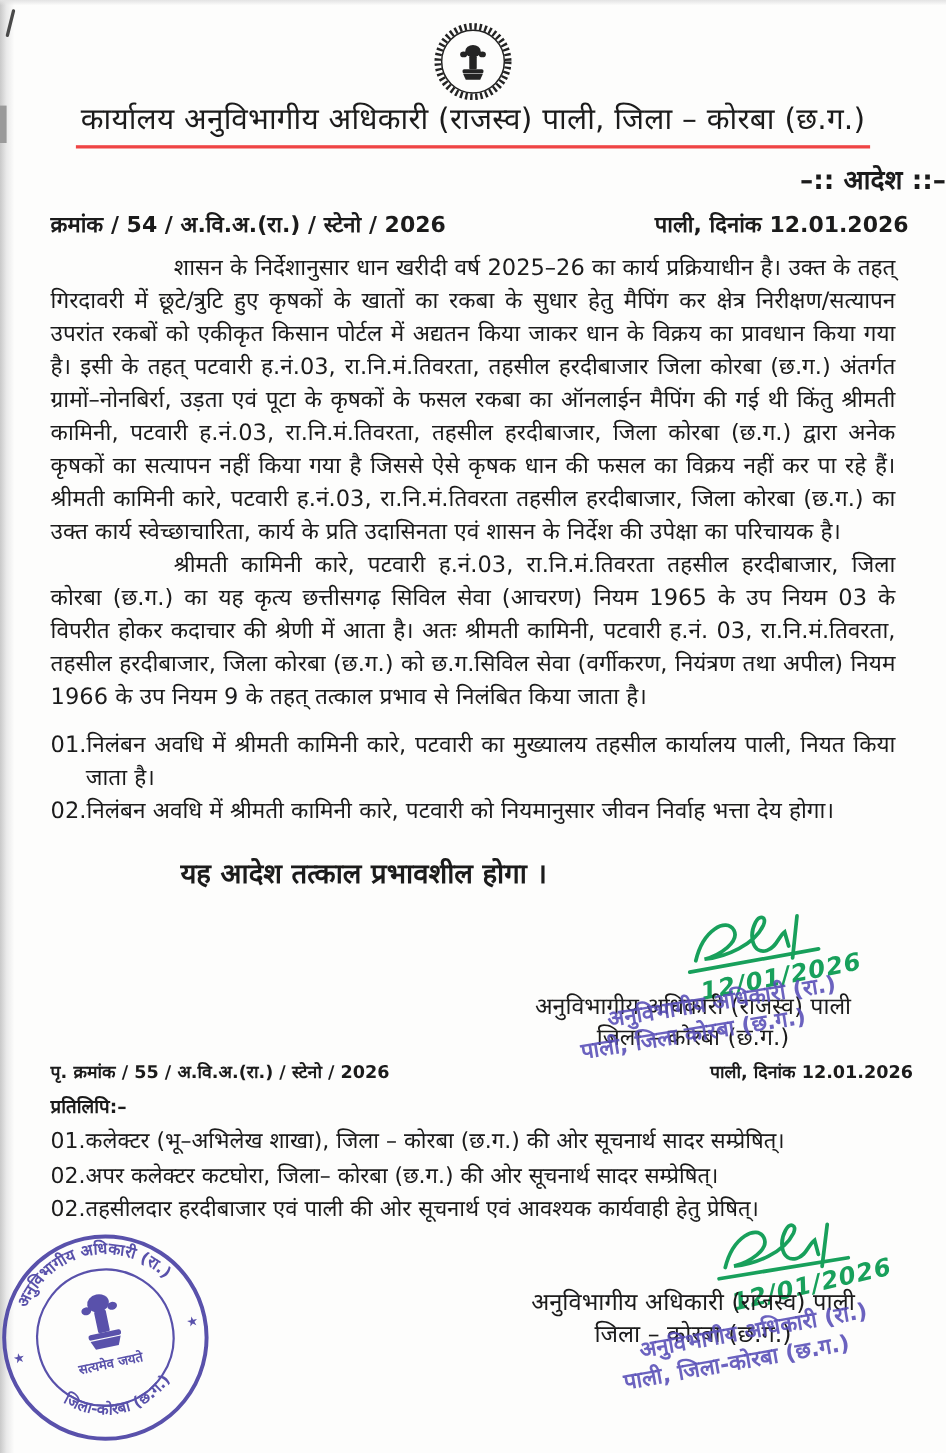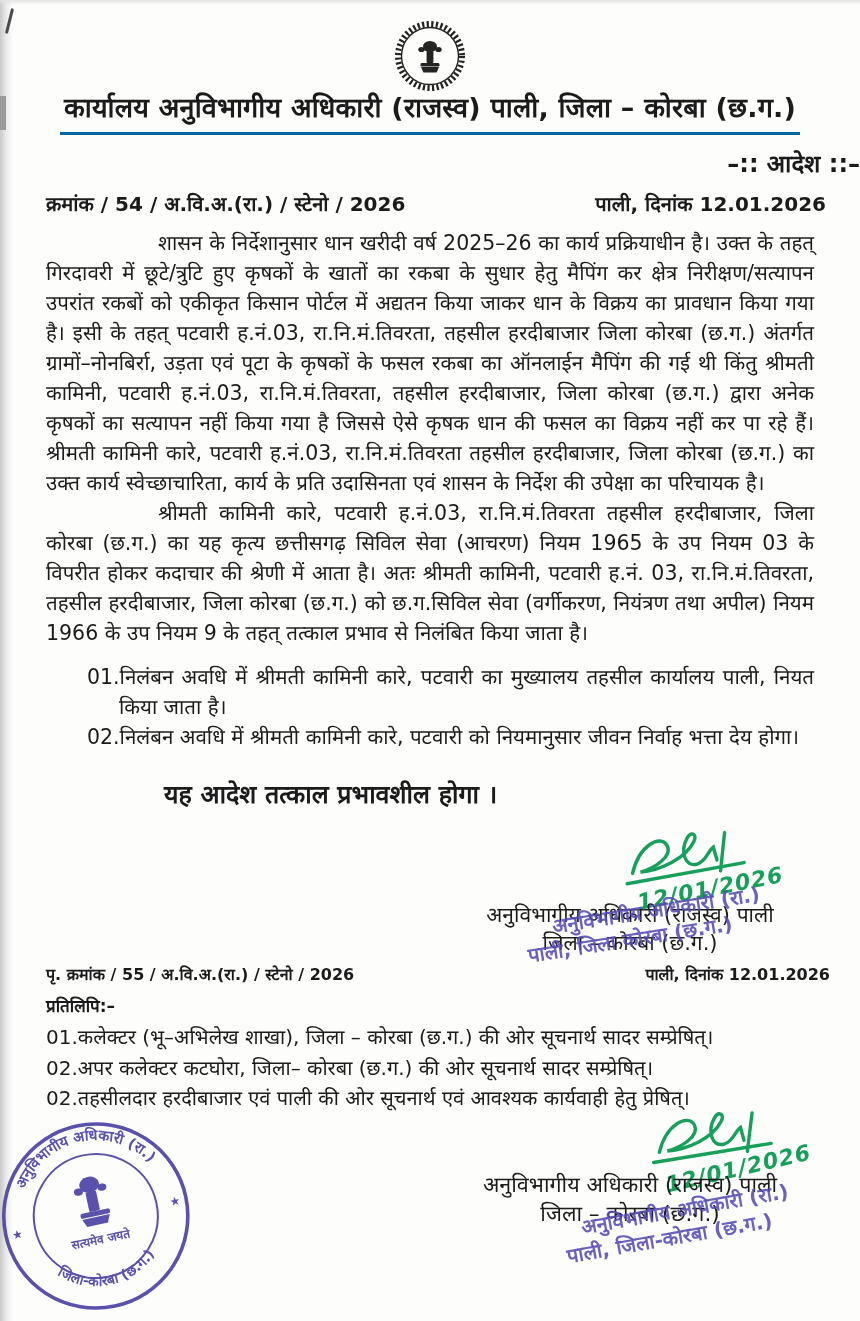--- a/index.html
+++ b/index.html
@@ -15,35 +15,35 @@
   .scan-edge-top { position:absolute; left:0; top:0; width:100%; height:5px;
     background:linear-gradient(180deg,#e3e3e3,rgba(255,255,255,0)); }
   .scan-mark-1 { position:absolute; left:8px; top:8px; width:3px; height:26px;
     background:#4a4a4a; transform:rotate(14deg); border-radius:2px; }
   .scan-mark-2 { position:absolute; left:0; top:96px; width:6px; height:34px; background:#9a9a9a; }
 
   .emblem-top { position:absolute; left:393px; top:18px; }
 
   .title-wrap { position:absolute; top:88px; left:0; width:100%; text-align:center; }
   .office-title {
-    display:inline-block; font-size:27px; font-weight:700; letter-spacing:.2px;
-    border-bottom:3px solid #0369a1; padding:0 4px 7px 4px;
+    display:inline-block; font-size:27px; font-weight:400; letter-spacing:.2px;
+    border-bottom:3px solid #ef4444; padding:0 4px 7px 4px;
   }
   .order-heading { position:absolute; top:146px; left:0; width:100%; text-align:right;
     font-size:24px; font-weight:700; }
 
   .ref-row { position:absolute; top:190px; left:46px; right:34px;
     display:flex; justify-content:space-between; font-size:20px; font-weight:700;gap:36px; }
   .ref-row .right { font-weight:700; }
 
   .body-text { position:absolute; top:228px; left:46px; width:768px;
     font-size:20.5px; line-height:30px; text-align:justify; }
   .para1 { text-indent:112px; }
   .para2 { text-indent:112px; margin-top:0; }
-  .orders { margin-top:14px;margin-left:41px; }
+  .orders { margin-top:14px; }
   .order-item { padding-left:32px; text-indent:-32px; text-align:justify; }
   .effective { margin-top:28px; padding-left:118px; font-weight:700; font-size:25px; }
 
   
   .sig-svg-1 { position:absolute; left:618px; top:828px; transform:rotate(-3deg); }
   .sig-date-1 { position:absolute; left:636px; top:876px; transform:rotate(-11deg);
     color:#18a05b; font-size:22px; font-weight:700; font-style:italic; letter-spacing:1px; }
   .sig-block-1 { position:absolute; left:430px; top:901px; width:400px; text-align:center;
     font-size:21px; line-height:28px; }
   .stamp-1 { position:absolute; left:448px; top:898px; width:420px; transform:rotate(-9deg);

